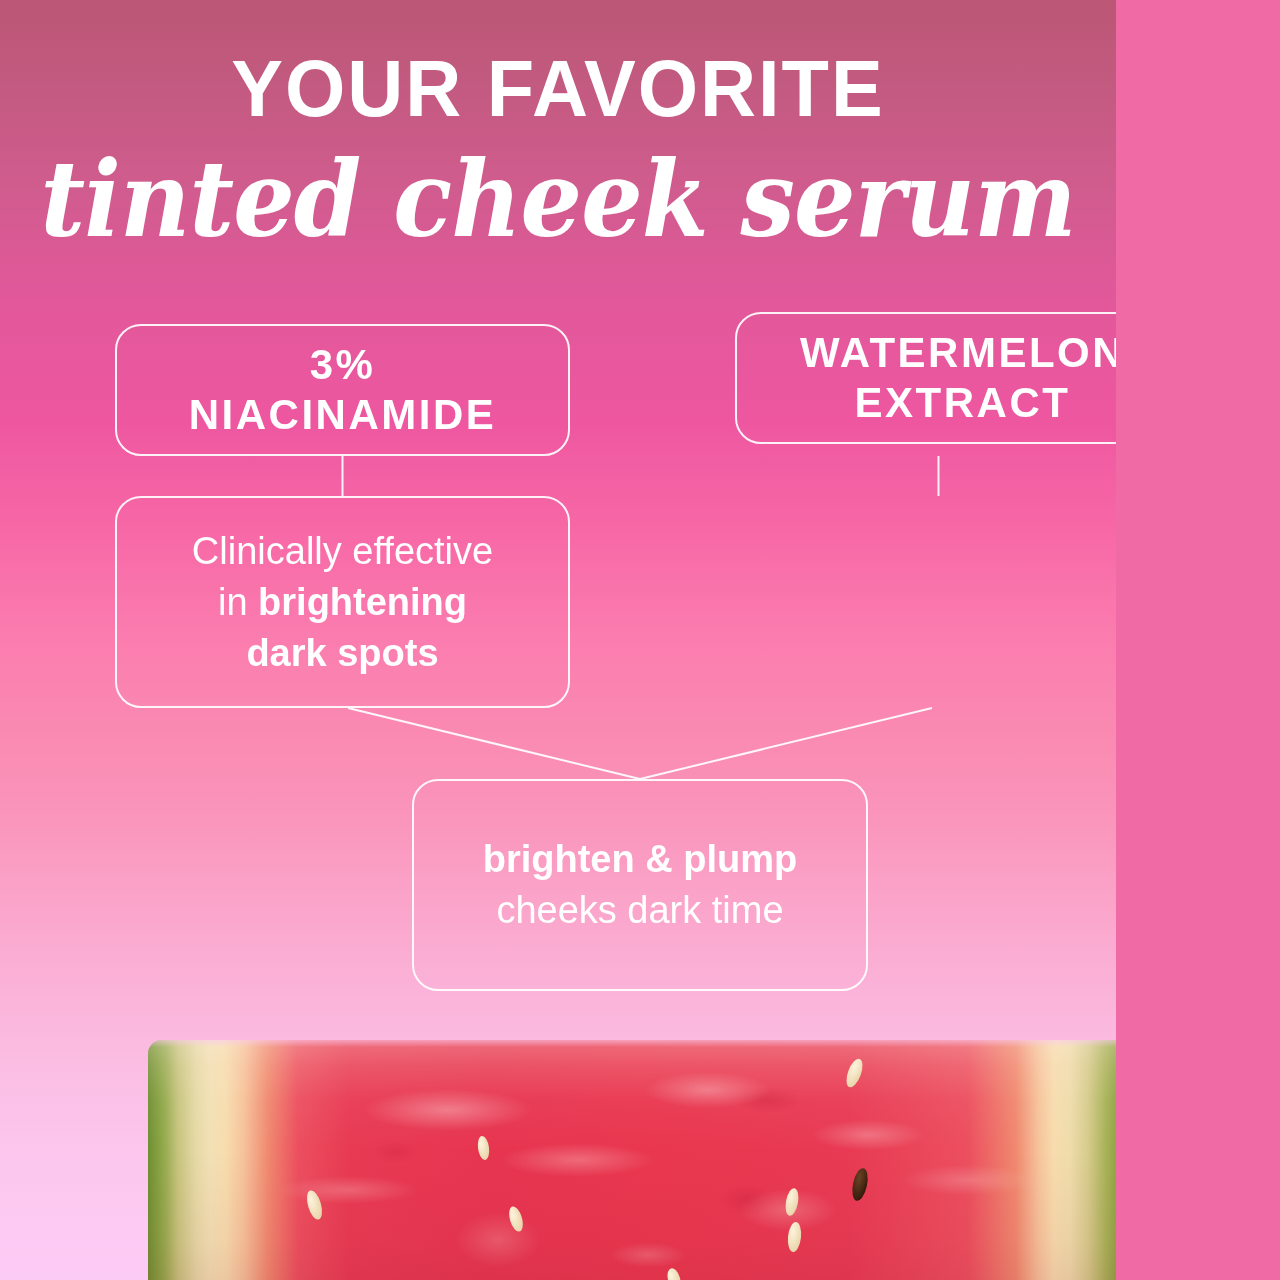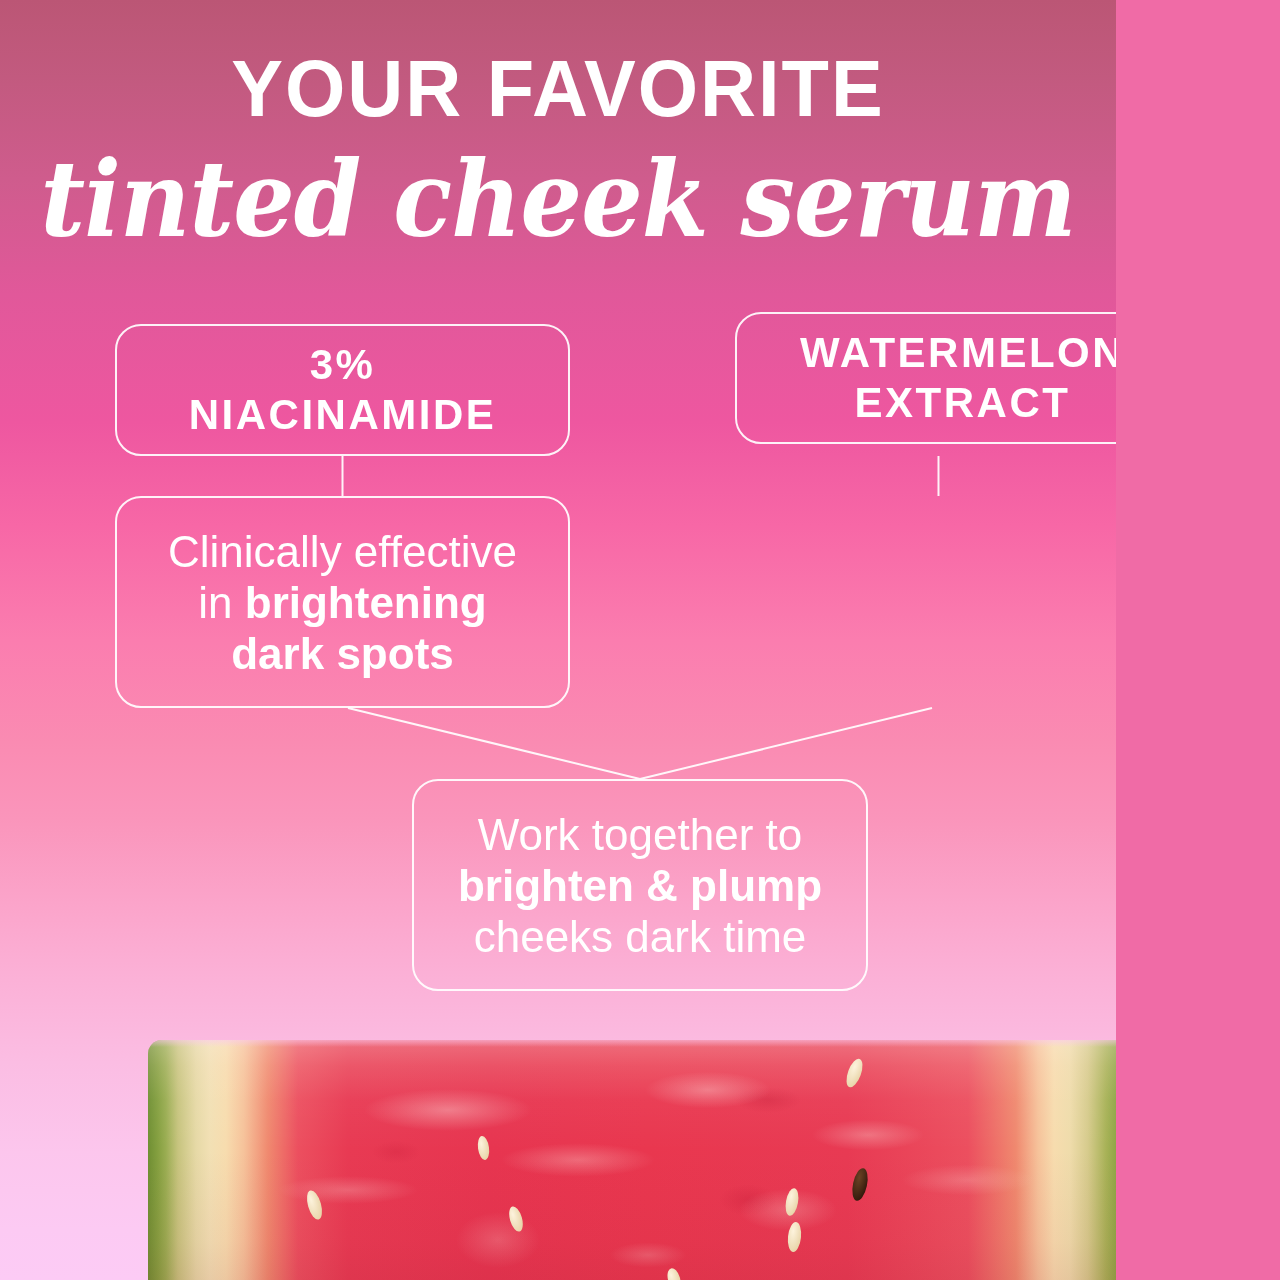--- a/index.html
+++ b/index.html
@@ -99,21 +99,21 @@
 
   .box-ingredient {
     font-weight: bold;
     font-size: 42px;
     line-height: 50px;
     letter-spacing: 2.5px;
     text-transform: uppercase;
   }
 
   .box-benefit {
-    font-size: 44px;
+    font-size: 38px;
     line-height: 51px;
     font-weight: 300;
   }
   .box-benefit b {
     font-weight: bold;
     text-align: center;
   }
 
   #box-niacinamide {
     left: 115px;
@@ -280,21 +280,20 @@
       </div>
       <div>
         <b>dark spots</b>
       </div>
     </div>
   </div>
 
 
   <div class="box box-benefit" id="box-combined">
     <div>
-      <div>Work together to</div>
       <div>
         <b>brighten &amp; plump</b>
       </div>
       <div>cheeks dark time</div>
     </div>
   </div>
 
   <div class="watermelon">
     <div class="wm-layer wm-base"></div>
     <div class="wm-layer wm-streaks"></div>

